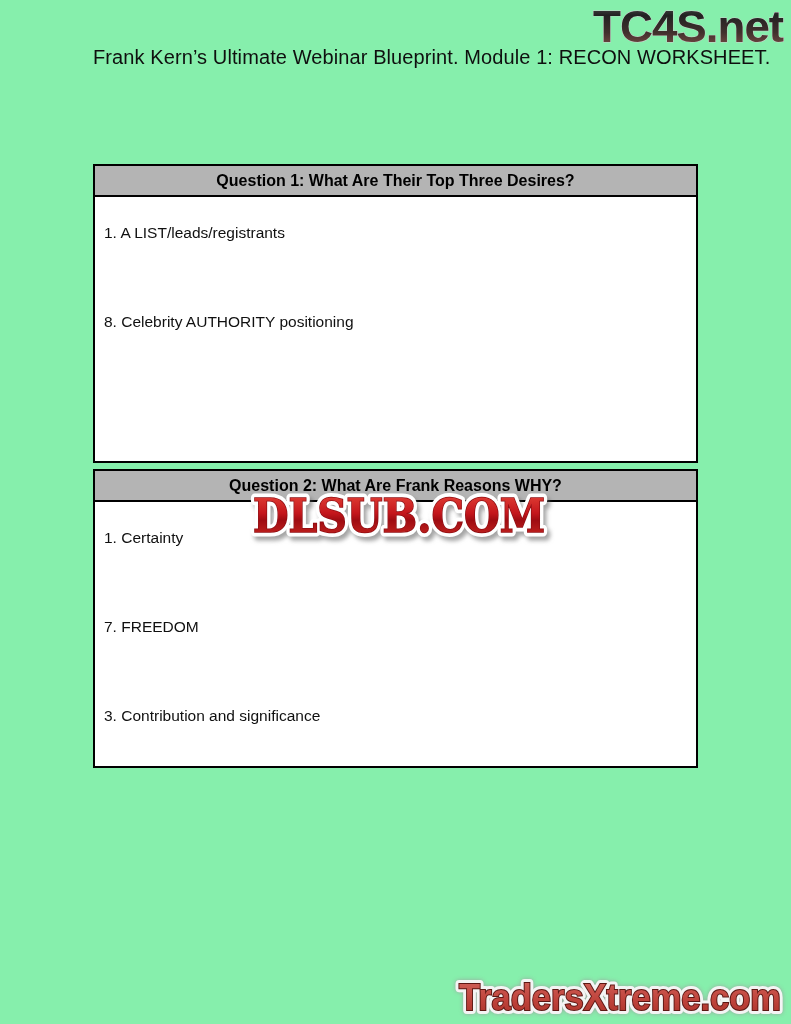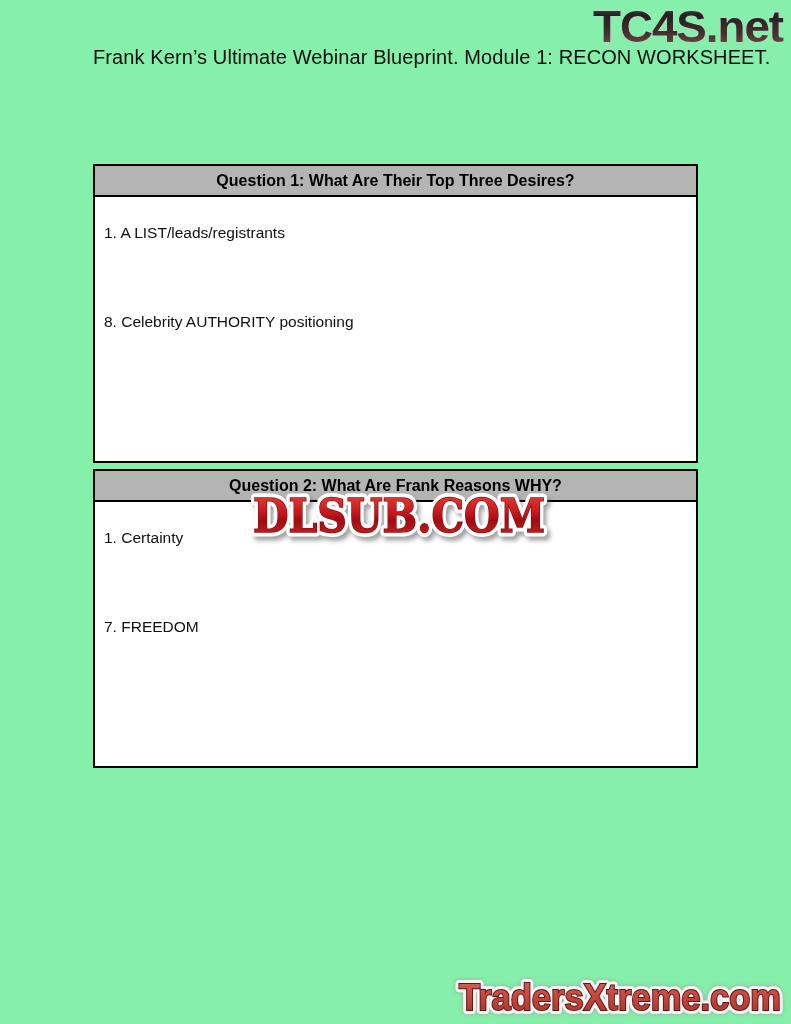--- a/index.html
+++ b/index.html
@@ -149,20 +149,21 @@
       <div class="answer">1. A LIST/leads/registrants</div>
       <div class="answer">8. Celebrity AUTHORITY positioning</div>
     </div>
   </div>
 
   <div class="qtable second">
     <div class="qhead">Question 2: What Are Frank Reasons WHY?</div>
     <div class="qbody">
       <div class="answer">1. Certainty</div>
       <div class="answer">7. FREEDOM</div>
+      <div class="answer">3. Contribution and significance</div>
     </div>
   </div>
 
   <svg class="wm-center" viewBox="0 0 330 70">
     <defs>
       <linearGradient id="dlsubGrad" x1="0" y1="0" x2="0" y2="1">
         <stop offset="0%" stop-color="#e84a3c"></stop>
         <stop offset="45%" stop-color="#c4161c"></stop>
         <stop offset="58%" stop-color="#9f0c12"></stop>
         <stop offset="100%" stop-color="#d32d24"></stop>

